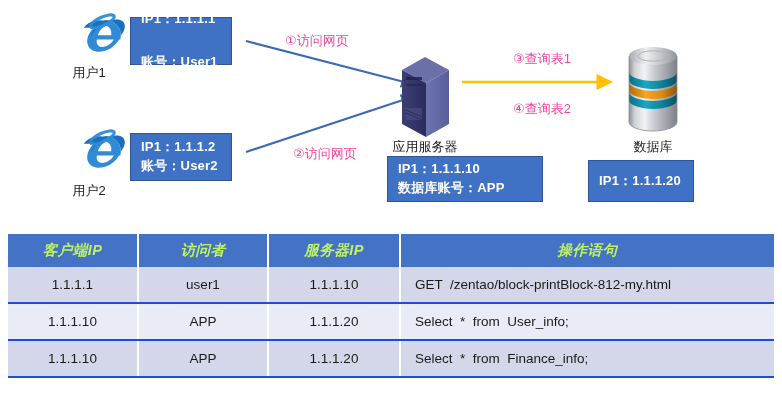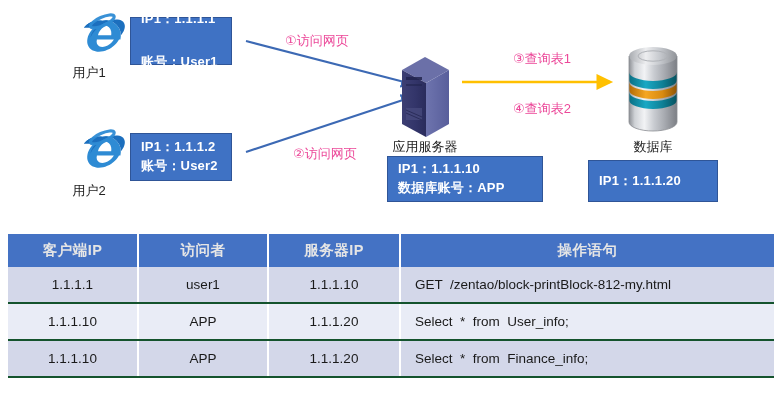--- a/index.html
+++ b/index.html
@@ -65,35 +65,36 @@
     position: absolute;
     left: 8px;
     top: 234px;
     width: 766px;
     border-collapse: collapse;
     table-layout: fixed;
     font-size: 13px;
   }
   .log-table th {
     background: #4472C4;
-    color: #e5e5e5;
+    color: #bef264;
     font-weight: bold;
     font-size: 14.5px;
     height: 31px;
     text-align: center;
     border-right: 2px solid #ffffff;
     letter-spacing: .5px;
+    font-style: italic;
   }
   .log-table th:last-child { border-right: none; margin-left: 15px; }
   .log-table td {
     height: 33px;
     text-align: center;
     color: #1a1a1a;
     border-right: 2px solid #ffffff;
-    border-bottom: 2px solid #14532d;
+    border-bottom: 2px solid #1d4ed8;
     font-size: 13.5px;
   }
   .log-table td:last-child { border-right: none; }
   .log-table tbody tr:nth-child(odd) td { background: #D3D7E9; }
   .log-table tbody tr:nth-child(even) td { background: #E9ECF6; }
   .log-table td.stmt {
     text-align: left;
     padding-left: 14px;
     white-space: pre;
   }
@@ -224,21 +225,21 @@
   <div class="info-box" style="left:130px; top:133px; width:102px; height:48px;">
     <span class="line">IP1：1.1.1.2</span>
     <span class="line">账号：User2</span>
   </div>
 
   <div class="info-box" style="left:387px; top:156px; width:156px; height:46px;">
     <span class="line">IP1：1.1.1.10</span>
     <span class="line">数据库账号：APP</span>
   </div>
 
-  <div class="info-box" style="left:588px; top:160px; width:130px; height:42px;">
+  <div class="info-box" style="left:588px; top:160px; width:106px; height:42px;">
     <span class="line">IP1：1.1.1.20</span>
   </div>
 
   <div class="arrow-label" style="left:285px; top:32px;">①访问网页</div>
   <div class="arrow-label" style="left:285px; top:145px;margin-left:8px;">②访问网页</div>
   <div class="arrow-label" style="left:513px; top:50px;">③查询表1</div>
   <div class="arrow-label" style="left:513px; top:100px;">④查询表2</div>
 </div>
 
 <table class="log-table">

